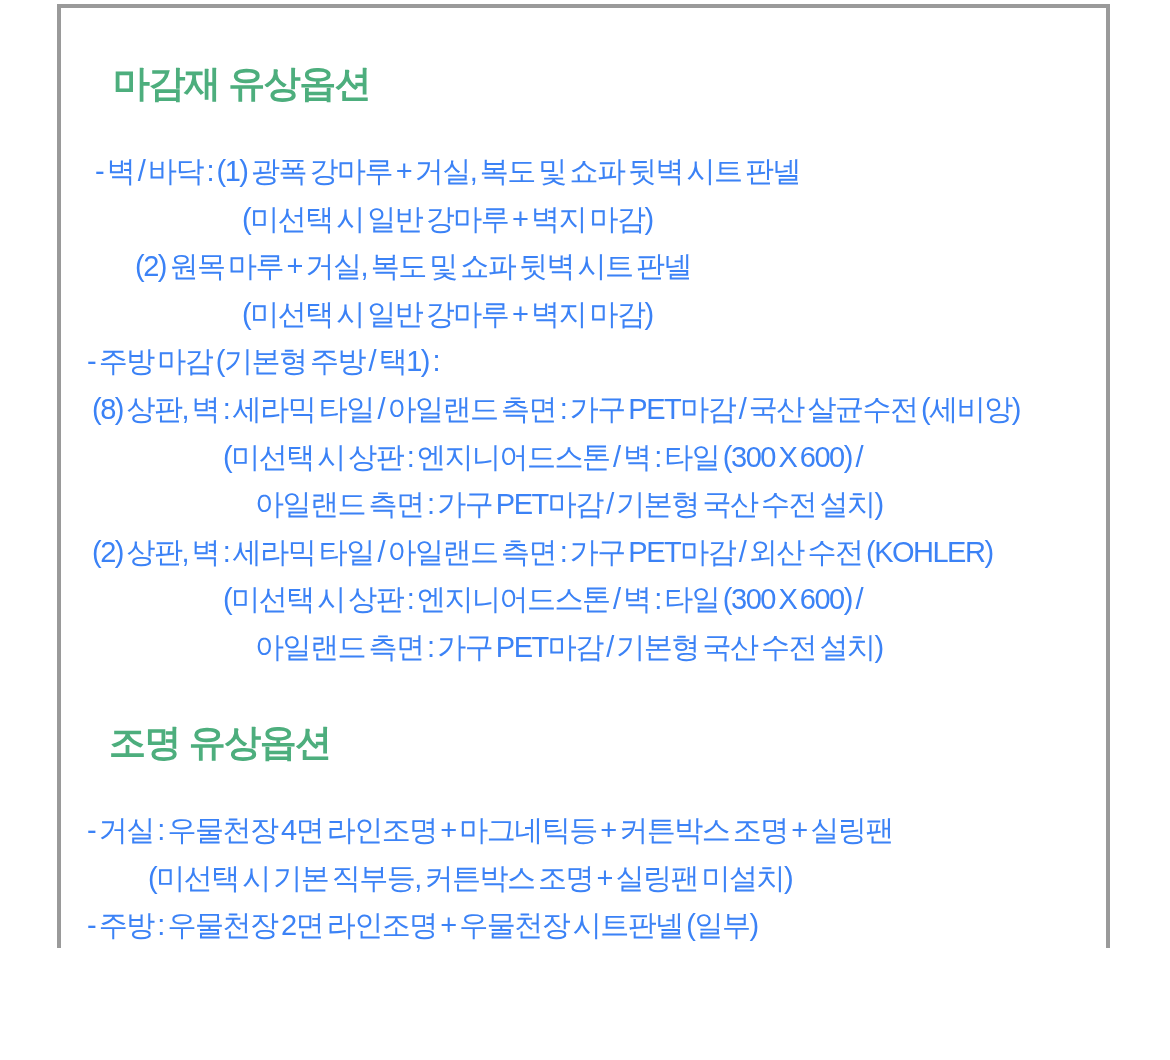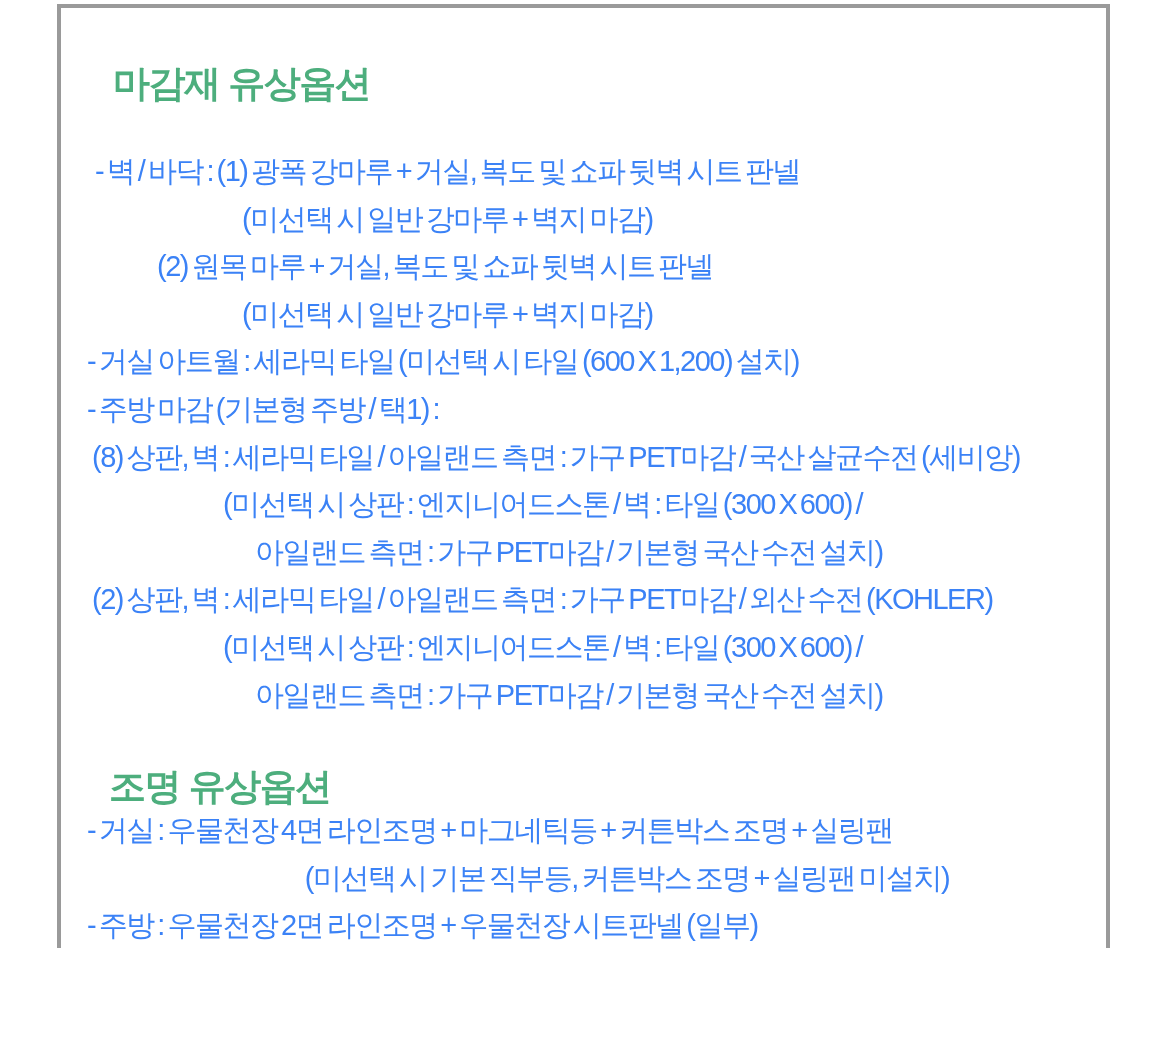--- a/index.html
+++ b/index.html
@@ -34,62 +34,61 @@
     margin: 0;
     padding-left: 52px;
     font-size: 37px;
     font-weight: 700;
     line-height: 52px;
     letter-spacing: -1.5px;
     color: #4dae7d;
     white-space: nowrap;
   }
   #heading-finishing { top: 58px; }
-  #heading-lighting  { top: 761px; padding-left: 48px; }
+  #heading-lighting  { top: 717px; padding-left: 48px; }
   .body-block {
     position: absolute;
     left: 61px;
     width: 1045px;
   }
   #body-finishing { top: 148px; }
   #body-lighting  { top: 807px; }
   .line {
     font-size: 29px;
     line-height: 47.6px;
     letter-spacing: -1.5px;
     word-spacing: -3px;
     color: #3b82f6;
     white-space: nowrap;
   }
   
   .in0 { padding-left: 26px; }
   .in1 { padding-left: 34px; }
-  .in2 { padding-left: 96px; }
+  .in2 { padding-left: 74px; }
   .in3 { padding-left: 181px; }
   .in4 { padding-left: 31px; }
   .in5 { padding-left: 162px; }
   .in6 { padding-left: 194px; }
-  .in7 { padding-left: 87px; text-align: center; }
+  .in7 { padding-left: 87px; }
   .in8 { padding-left: 79px; }
 </style>
 </head>
 <body>
 
 <div class="page">
 
   <div class="frame"></div>
 
   <h2 class="section-heading" id="heading-finishing">마감재 유상옵션</h2>
 
   <div class="body-block" id="body-finishing">
     <div class="line in1">- 벽 / 바닥 : (1) 광폭 강마루 + 거실, 복도 및 쇼파 뒷벽 시트 판넬</div>
     <div class="line in3">(미선택 시 일반 강마루 + 벽지 마감)</div>
     <div class="line in2">(2) 원목 마루 + 거실, 복도 및 쇼파 뒷벽 시트 판넬</div>
     <div class="line in3">(미선택 시 일반 강마루 + 벽지 마감)</div>
-    <div class="line in0">- 거실 아트월 : 세라믹 타일 (미선택 시 타일 (600 X 1,200) 설치)</div>
     <div class="line in0">- 주방 마감 (기본형 주방 / 택1) :</div>
     <div class="line in4">(8) 상판, 벽 : 세라믹 타일 / 아일랜드 측면 : 가구 PET마감 / 국산 살균수전 (세비앙)</div>
     <div class="line in5">(미선택 시 상판 : 엔지니어드스톤 / 벽 : 타일 (300 X 600) /</div>
     <div class="line in6">아일랜드 측면 : 가구 PET마감 / 기본형 국산 수전 설치)</div>
     <div class="line in4">(2) 상판, 벽 : 세라믹 타일 / 아일랜드 측면 : 가구 PET마감 / 외산 수전 (KOHLER)</div>
     <div class="line in5">(미선택 시 상판 : 엔지니어드스톤 / 벽 : 타일 (300 X 600) /</div>
     <div class="line in6">아일랜드 측면 : 가구 PET마감 / 기본형 국산 수전 설치)</div>
   </div>
 
   <h2 class="section-heading" id="heading-lighting">조명 유상옵션</h2>

